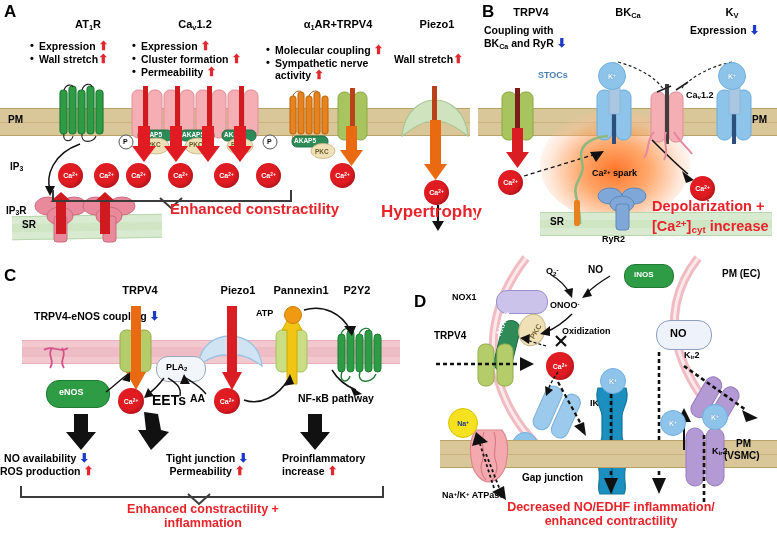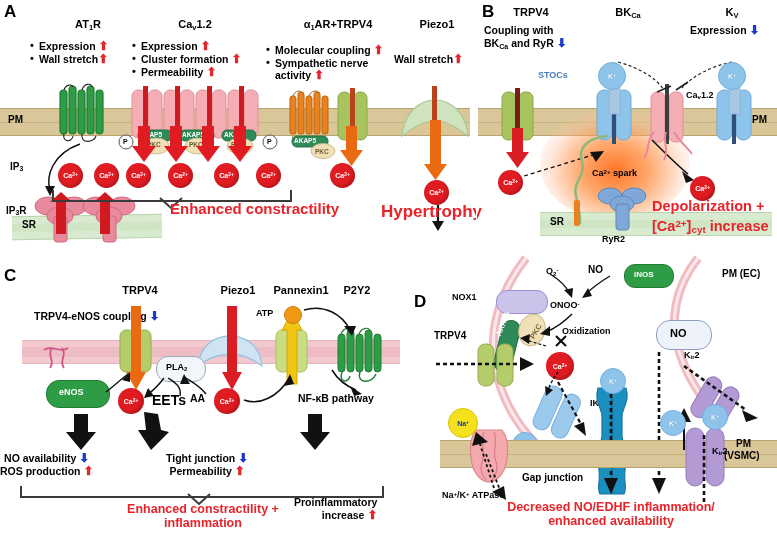--- a/index.html
+++ b/index.html
@@ -475,21 +475,21 @@
 </svg>
 
 <div class="abs plain" style="left:0;top:452px;text-align:center;">
   <div><span>NO availability</span> <span class="down-arrow">⬇</span></div>
   <div><span>ROS production</span> <span class="up-arrow">⬆</span></div>
 </div>
 <div class="abs plain" style="left:166px;top:452px;text-align:center;">
   <div><span>Tight junction</span> <span class="down-arrow">⬇</span></div>
   <div><span>Permeability</span> <span class="up-arrow">⬆</span></div>
 </div>
-<div class="abs plain" style="left:294px;top:452px;text-align:right;margin-top:44px;">
+<div class="abs plain" style="left:282px;top:452px;text-align:left;">
   <div>Proinflammatory</div>
   <div><span>increase</span> <span class="up-arrow">⬆</span></div>
 </div>
 
 <div class="bracket" style="left:20px;top:486px;width:360px;height:10px;"></div>
 <svg class="abs np" style="left:188px;top:494px;" width="22" height="14">
   <path d="M0 0 L11 10 L22 0" fill="none" stroke="#3b3b3b" stroke-width="2"></path>
 </svg>
 <div class="abs red-text" style="left:108px;top:502px;font-size:12.5px;line-height:14px;text-align:center;width:190px;">
   <span>Enhanced constractility +</span><br>
@@ -635,16 +635,16 @@
 </svg>
 <svg class="abs np" style="left:672px;top:404px;" width="24" height="50">
   <line x1="12" y1="46" x2="12" y2="16" stroke="#111" stroke-width="2"></line>
   <polygon points="12,4 5,18 19,18" fill="#111"></polygon>
 </svg>
 <div class="ion k" style="left:660px;top:410px;width:24px;height:24px;">K<sup>+</sup></div>
 <div class="ion k" style="left:702px;top:404px;width:24px;height:24px;">K<sup>+</sup></div>
 
 <div class="abs red-text" style="left:468px;top:500px;font-size:12.5px;line-height:14px;text-align:center;width:286px;">
   <span>Decreased NO/EDHF inflammation/</span><br>
-  <span>enhanced availability</span>
+  <span>enhanced contractility</span>
 </div>
 
 </div>
 
 </body></html>

